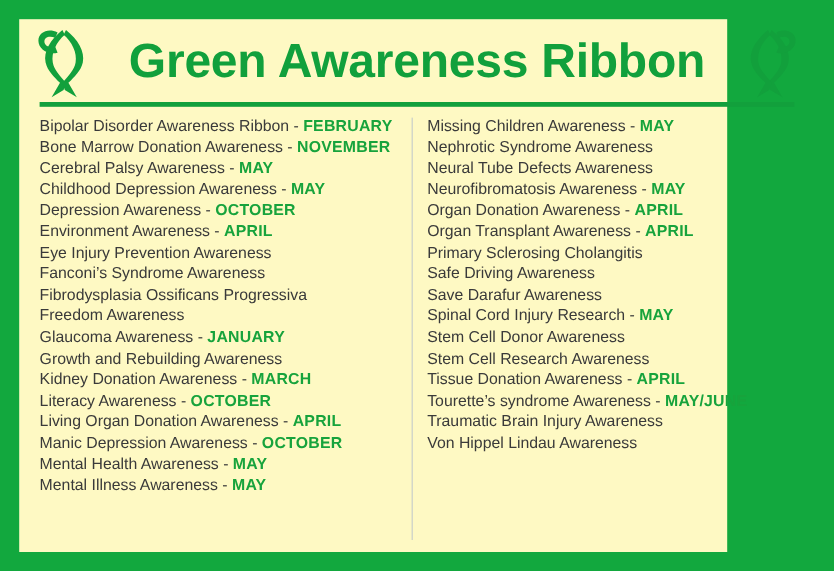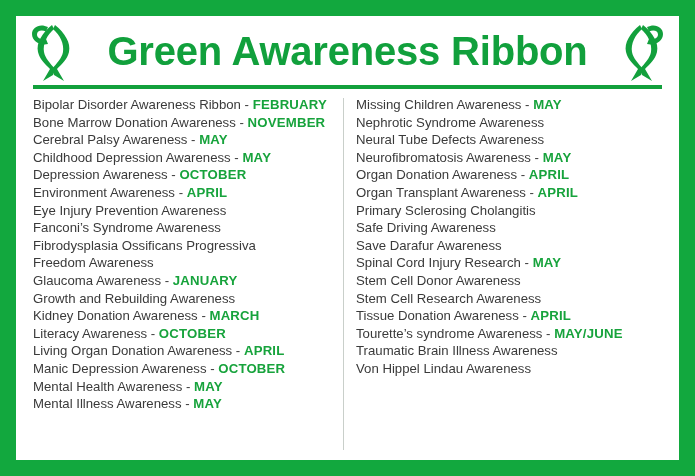--- a/index.html
+++ b/index.html
@@ -5,22 +5,22 @@
   html,body{margin:0;padding:0;}
   body{
     width:695px;height:476px;
     background:#12a83e;
     font-family:"Liberation Sans", sans-serif;
     overflow:hidden;
   }
   #frame{
     position:absolute;
     left:16px;top:16px;
-    width:663px;height:444px;
-    background:#ffffff;
+    width:590px;height:444px;
+    background:#fef9c3;
     box-sizing:border-box;
   }
   
   #header{
     position:absolute;left:0;top:0;width:663px;height:70px;
   }
   .ribbon-icon{
     position:absolute;top:3px;width:62px;height:66px;
   }
   .ribbon-left{left:6px;}
@@ -129,18 +129,18 @@
         <div class="row"><span class="cause">Organ Donation Awareness</span><span class="dash"> - </span><span class="month">APRIL</span></div>
         <div class="row"><span class="cause">Organ Transplant Awareness</span><span class="dash"> - </span><span class="month">APRIL</span></div>
         <div class="row"><span class="cause">Primary Sclerosing Cholangitis</span></div>
         <div class="row"><span class="cause">Safe Driving Awareness</span></div>
         <div class="row"><span class="cause">Save Darafur Awareness</span></div>
         <div class="row"><span class="cause">Spinal Cord Injury Research</span><span class="dash"> - </span><span class="month">MAY</span></div>
         <div class="row"><span class="cause">Stem Cell Donor Awareness</span></div>
         <div class="row"><span class="cause">Stem Cell Research Awareness</span></div>
         <div class="row"><span class="cause">Tissue Donation Awareness</span><span class="dash"> - </span><span class="month">APRIL</span></div>
         <div class="row"><span class="cause">Tourette’s syndrome Awareness</span><span class="dash"> - </span><span class="month">MAY/JUNE</span></div>
-        <div class="row"><span class="cause">Traumatic Brain Illness Awareness</span></div>
+        <div class="row"><span class="cause">Traumatic Brain Injury Awareness</span></div>
         <div class="row"><span class="cause">Von Hippel Lindau Awareness</span></div>
       </div>
   </div>
 
 </div>
 
 </body></html>

